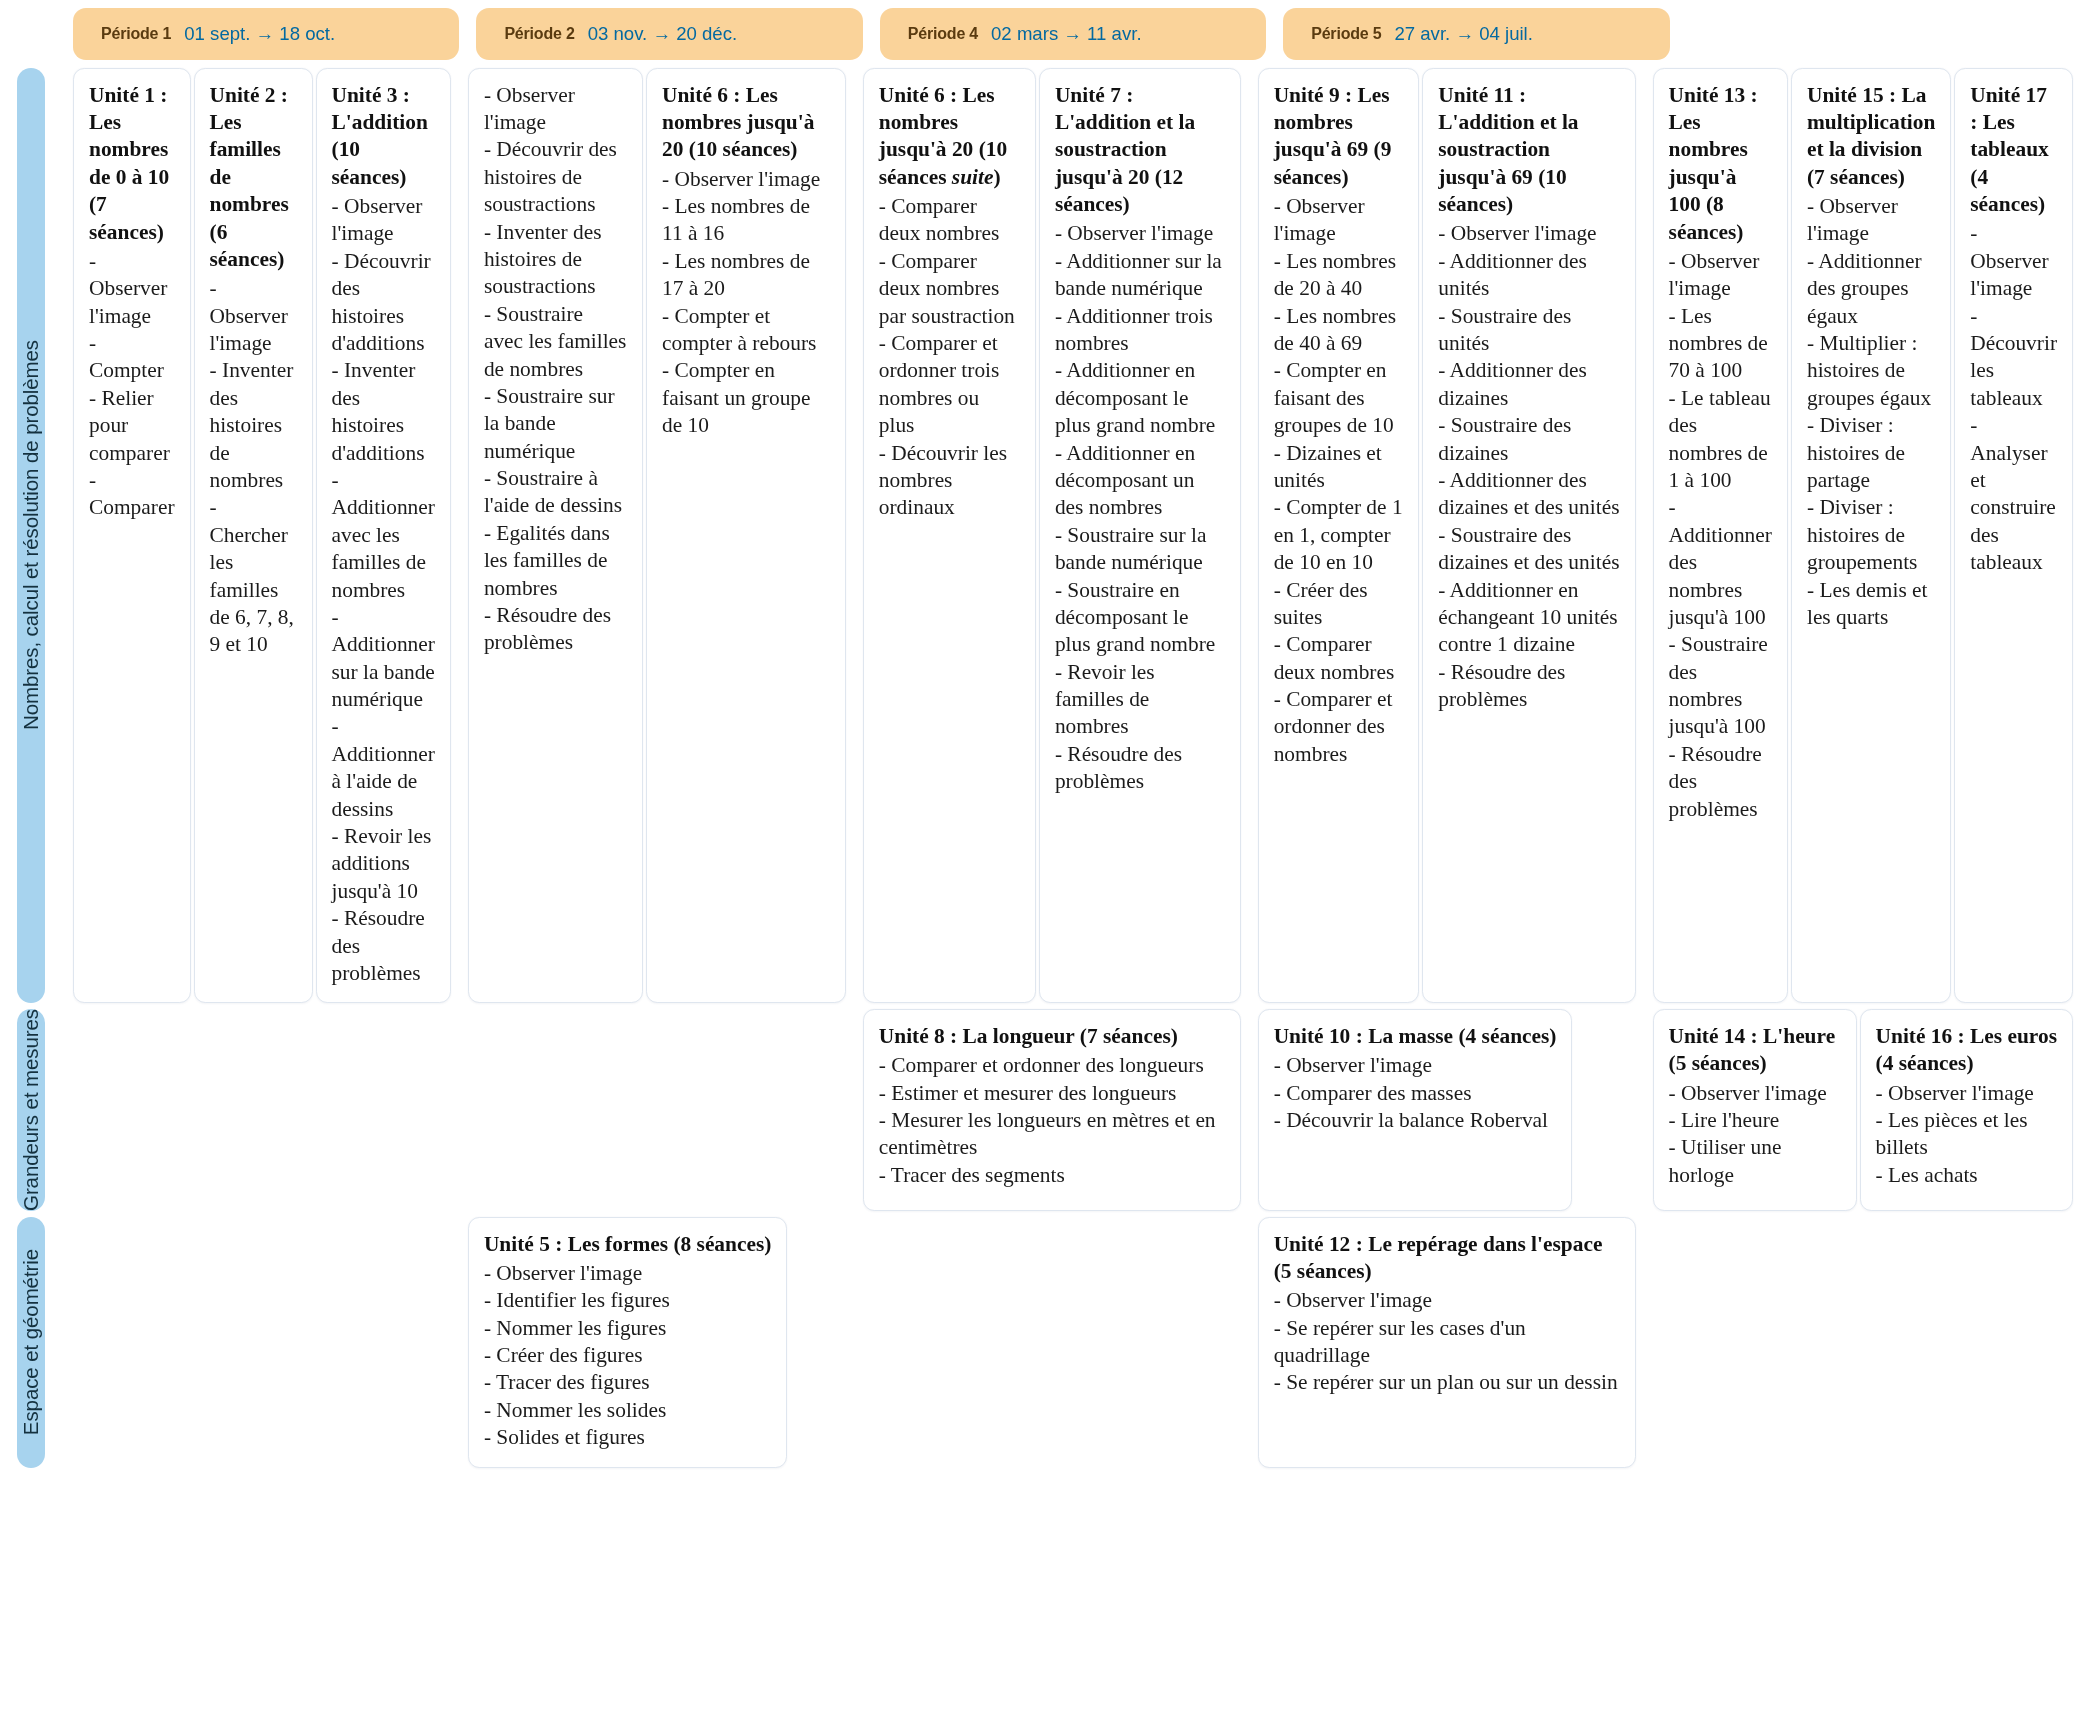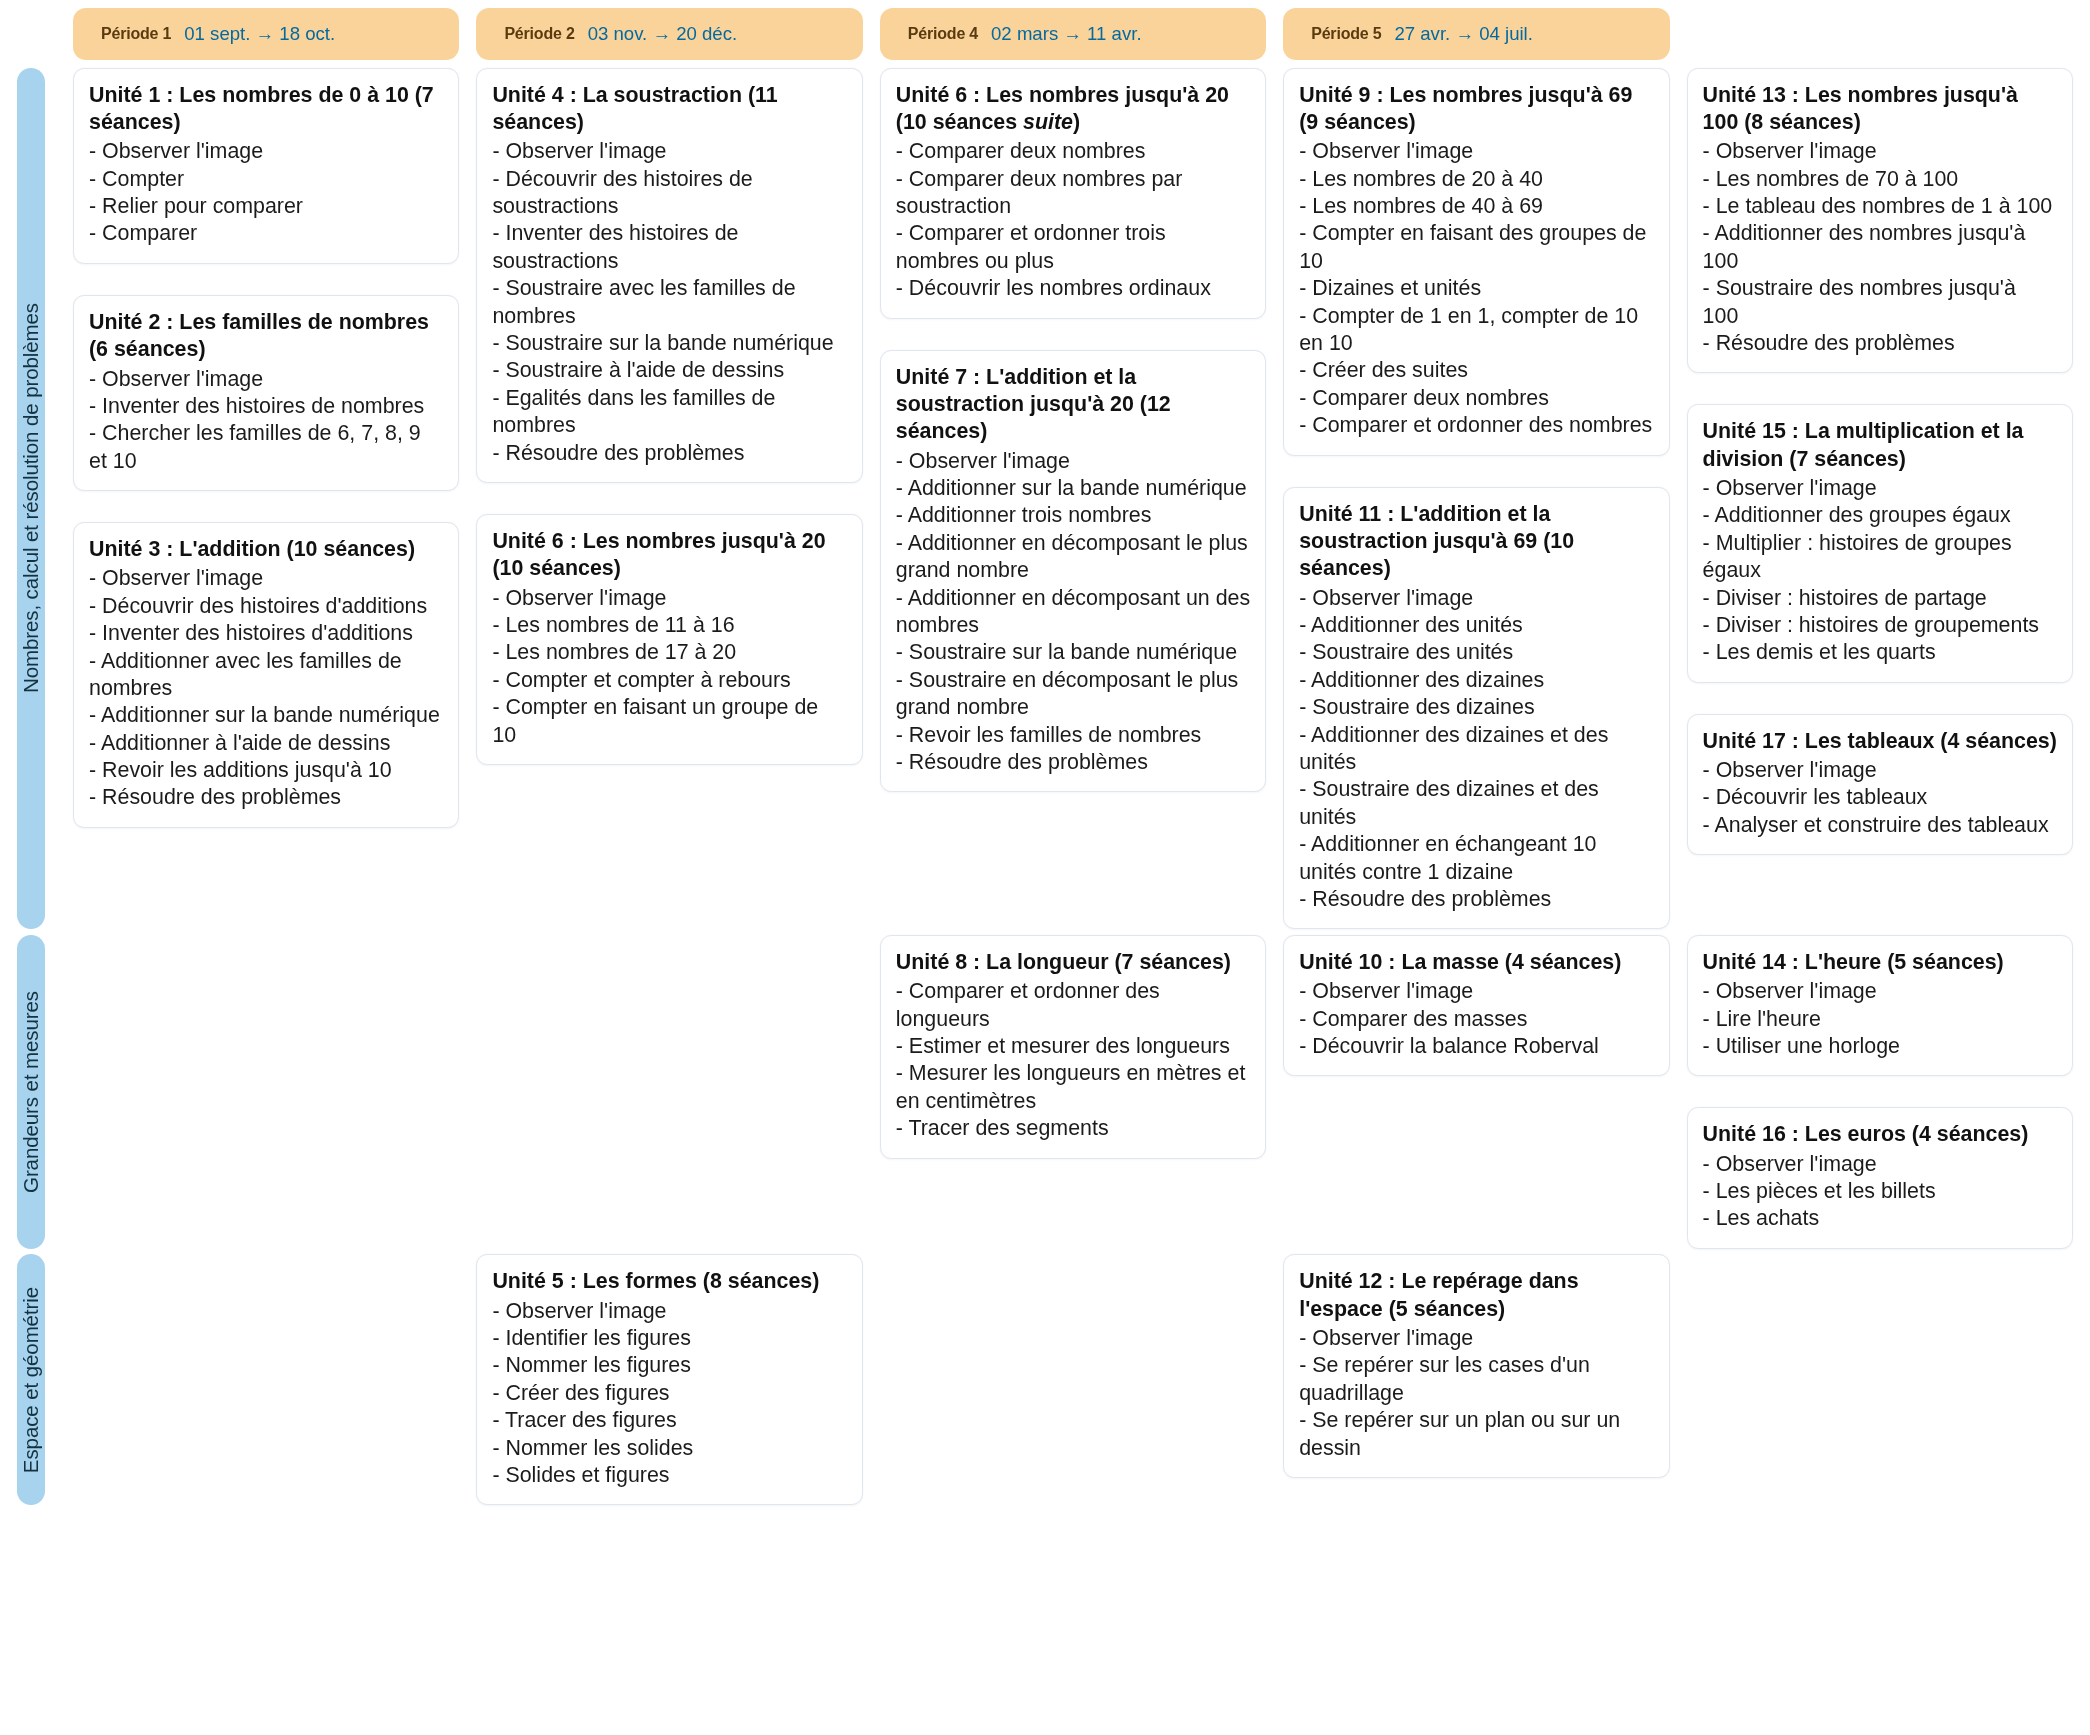--- a/index.html
+++ b/index.html
@@ -84,22 +84,23 @@
     transform: rotate(180deg);
     font-size: 20.5px;
     color: #14313f;
     white-space: nowrap;
     letter-spacing: -0.1px;
   }
 
   .col-cell {
     padding-top: 5.6px;
     display: flex;
-    flex-direction: column;
-    gap: 31px;
+    flex-direction: row;
+    gap: 3px;
+    font-family: Liberation Serif, serif;
   }
 
   
   .unit-card {
     background: #ffffff;
     border: 0.9px solid #dfe6ef;
     border-radius: 11.2px;
     padding: 13px 15px 15px 15px;
     box-sizing: border-box;
     box-shadow: 0 0.9px 1.9px rgba(40,60,90,0.05);
@@ -174,21 +175,20 @@
           <div class="unit-item">- Inventer des histoires d'additions</div>
           <div class="unit-item">- Additionner avec les familles de nombres</div>
           <div class="unit-item">- Additionner sur la bande numérique</div>
           <div class="unit-item">- Additionner à l'aide de dessins</div>
           <div class="unit-item">- Revoir les additions jusqu'à 10</div>
           <div class="unit-item">- Résoudre des problèmes</div>
         </div>
       </div>
     <div class="col-cell">
         <div class="unit-card">
-          <div class="unit-title">Unité 4 : La soustraction (11 séances)</div>
           <div class="unit-item">- Observer l'image</div>
           <div class="unit-item">- Découvrir des histoires de soustractions</div>
           <div class="unit-item">- Inventer des histoires de soustractions</div>
           <div class="unit-item">- Soustraire avec les familles de nombres</div>
           <div class="unit-item">- Soustraire sur la bande numérique</div>
           <div class="unit-item">- Soustraire à l'aide de dessins</div>
           <div class="unit-item">- Egalités dans les familles de nombres</div>
           <div class="unit-item">- Résoudre des problèmes</div>
         </div>
         <div class="unit-card">

